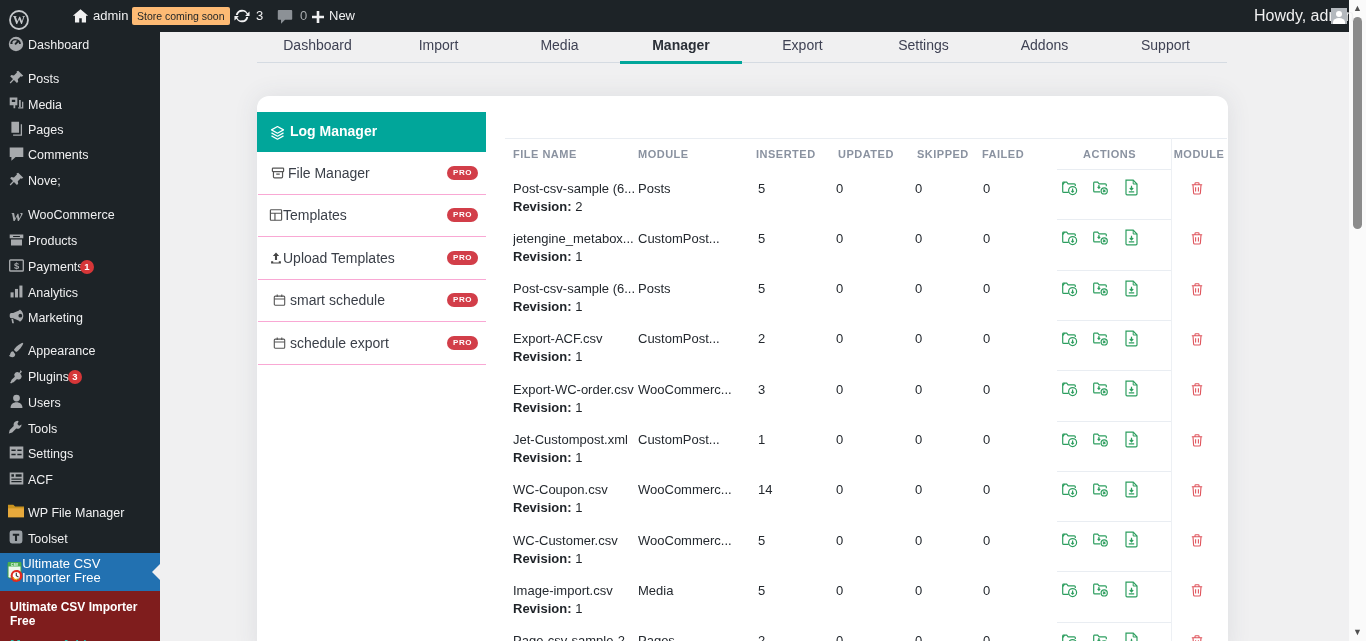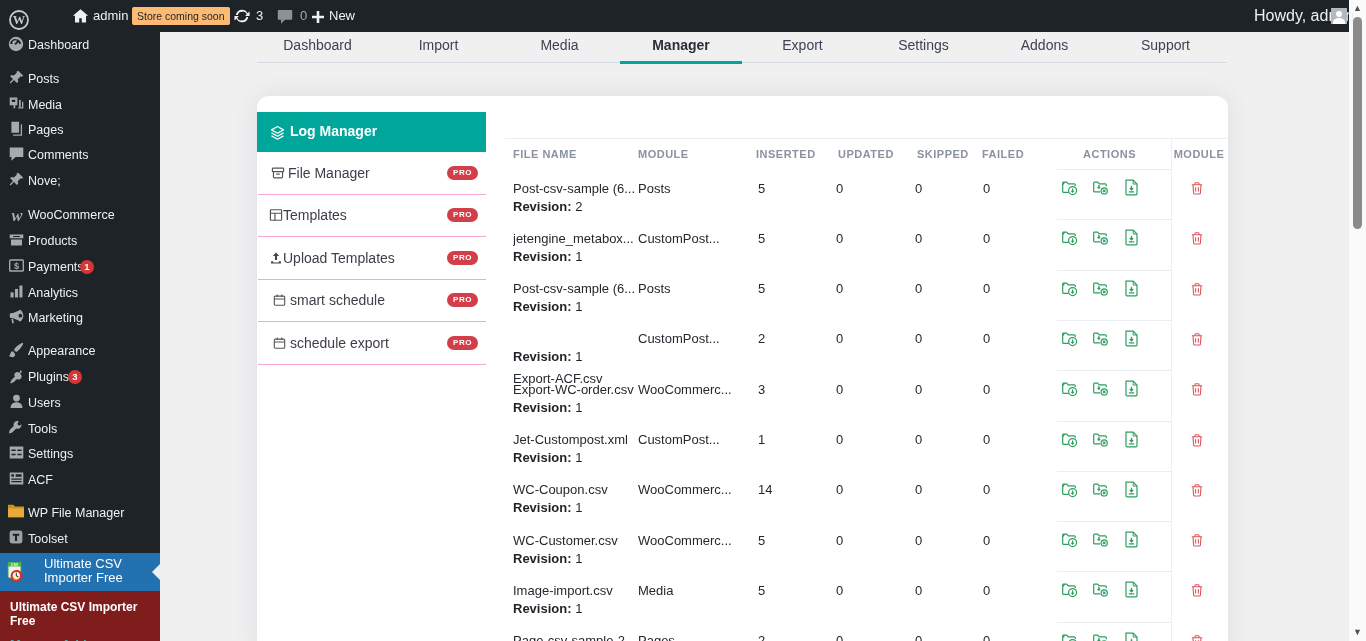--- a/index.html
+++ b/index.html
@@ -196,21 +196,21 @@
         <path d="M2 1.2h7.2L13 5v9.8a1 1 0 0 1-1 1H3a1 1 0 0 1-1-1z"></path>
         <path d="M9.2 1.2V5H13" stroke-width="1"></path>
         <path d="M7.5 6.8v4M5.8 9l1.7 1.8L9.2 9M4.8 12.8h5.4"></path>
       </svg></div>
 <div style="position:absolute;left:934px;top:185.6px;"><svg width="12" height="13" viewBox="0 0 12 13" fill="none" stroke="#e0565e" stroke-width="1.1">
         <path d="M.8 2.8h10.4M4 2.6V1.4a.7.7 0 0 1 .7-.7h2.6a.7.7 0 0 1 .7.7v1.2"></path>
         <path d="M2 2.9l.6 8.2a1 1 0 0 0 1 .9h4.8a1 1 0 0 0 1-.9l.6-8.2"></path>
         <path d="M4.6 5.2v4.2M7.4 5.2v4.2"></path>
       </svg></div>
 <div class="hline" style="left:800px;top:223.9px;width:114px;"></div>
-<div class="cell" style="max-width:121px;overflow:hidden;left:256px;top:235.4px;margin-top:40px;">Export-ACF.csv</div>
+<div class="cell" style="max-width:121px;overflow:hidden;left:256px;top:235.4px;">Export-ACF.csv</div>
 <div class="cell" style="left:381px;top:235.4px;">CustomPost...</div>
 <div class="cell" style="left:501px;top:235.4px;">2</div>
 <div class="cell" style="left:579px;top:235.4px;">0</div>
 <div class="cell" style="left:658px;top:235.4px;">0</div>
 <div class="cell" style="left:726px;top:235.4px;">0</div>
 <div class="rev" style="left:256px;top:253.4px;"><b>Revision:</b> 1</div>
 <div style="position:absolute;left:804px;top:233.9px;"><svg width="17" height="17" viewBox="0 0 17 17" fill="none" stroke="#2d9e5f" stroke-width="1.2">
         <path d="M1.7 3.2h4l1.4 1.6h6.2a1 1 0 0 1 1 1V7M1.7 3.2v9.2a1 1 0 0 0 1 1h5"></path>
         <path d="M1.7 5.5l2-2.3"></path>
         <circle cx="11.6" cy="11.6" r="4"></circle>
@@ -572,21 +572,21 @@
           <rect x="1" y="0" width="13" height="4.5" fill="#4caf50"></rect>
           <text x="7.5" y="3.8" text-anchor="middle" font-size="3.6" fill="#fff" font-weight="bold">CSV</text>
           <path d="M3.5 14a6 6 0 1 1 1.8 4.2L3 16.5l4 .1-.4 3.6-1.1-2z" fill="#e02b20"></path>
           <circle cx="9.3" cy="13.7" r="3.6" fill="#fff"></circle>
           <path d="M9.3 10.7v3l2.2 1.4" stroke="#333" stroke-width="1.1" fill="none"></path>
           <circle cx="6.4" cy="15.9" r=".8" fill="#e69b00"></circle>
           <circle cx="7.6" cy="17" r=".8" fill="#f4c20d"></circle>
           <circle cx="9.3" cy="17.4" r=".8" fill="#f4c20d"></circle>
           <circle cx="11" cy="17" r=".8" fill="#7fb241"></circle>
         </svg></div>
-    <div style="position:absolute;left:44px;top:4px;line-height:14px;color:#fff;font-size:13px;">Ultimate CSV<br>Importer Free</div>
+    <div style="position:absolute;left:22px;top:4px;line-height:14px;color:#fff;font-size:13px;text-align:center;">Ultimate CSV<br>Importer Free</div>
     <div style="position:absolute;right:0;top:11px;width:0;height:0;border-top:8px solid transparent;border-bottom:8px solid transparent;border-right:8px solid #f0f0f1;"></div>
   </div>
   <div style="position:absolute;left:0;top:559.4px;width:160px;height:50px;background:#7f1d1d;">
     <div style="position:absolute;left:10px;top:10px;line-height:13.5px;color:#fff;font-size:12px;font-weight:bold;">Ultimate CSV Importer<br>Free</div>
     <div style="position:absolute;left:10px;top:46px;color:#2ebcac;font-size:13px;font-weight:bold;">Manage Addons</div>
   </div>
 </div>
 <div id="sb">
   <div class="arr" style="top:0;">▲</div>
   <div class="thumb"></div>

